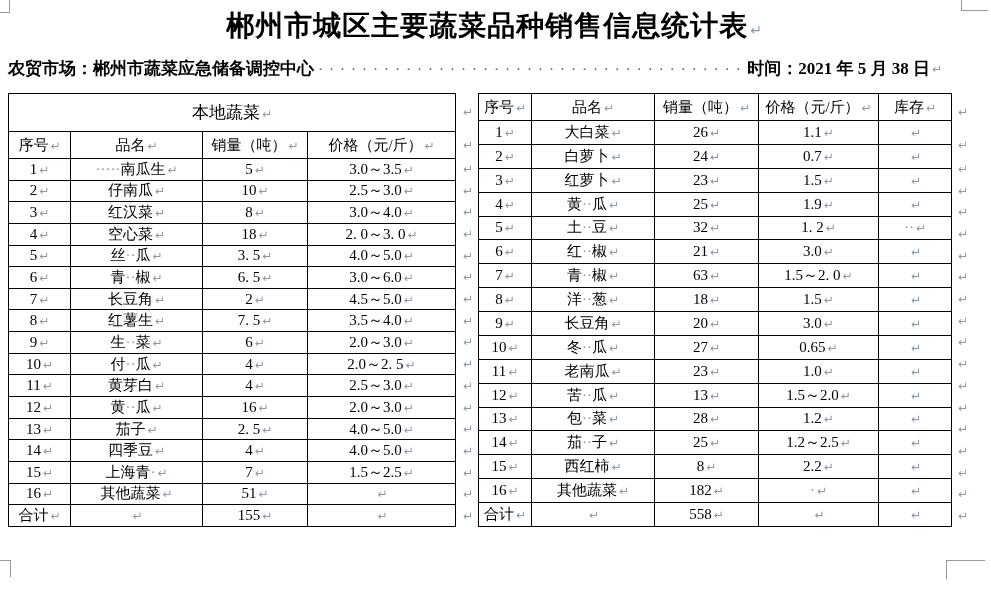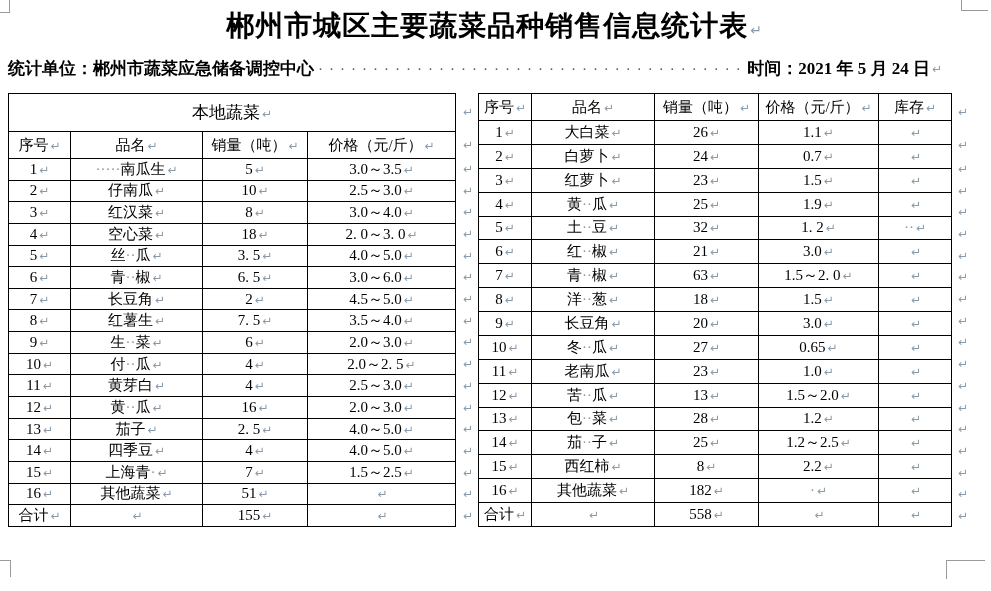--- a/index.html
+++ b/index.html
@@ -57,23 +57,23 @@
 <div class="page">
 
   <div class="crop crop-tl"></div>
   <div class="crop crop-tr"></div>
   <div class="crop crop-bl"></div>
   <div class="crop crop-br"></div>
 
   <div class="title"><span>郴州市城区主要蔬菜品种销售信息统计表</span><span class="pm">↵</span></div>
 
   <div class="subtitle">
-    <span>统计单位：郴州市蔬菜应急储备调控中心</span>
+    <span>农贸市场：郴州市蔬菜应急储备调控中心</span>
     <span class="sub-dots">············································</span>
-    <span>时间：2021 年 5 月 24 日</span>
+    <span>时间：2021 年 5 月 38 日</span>
     <span class="pm">↵</span>
   </div>
 
   <div class="tablewrap">
     <table class="vt" id="left-table">
         <colgroup>
           <col style="width:62px">
           <col style="width:132px">
           <col style="width:105px">
           <col style="width:148px">

